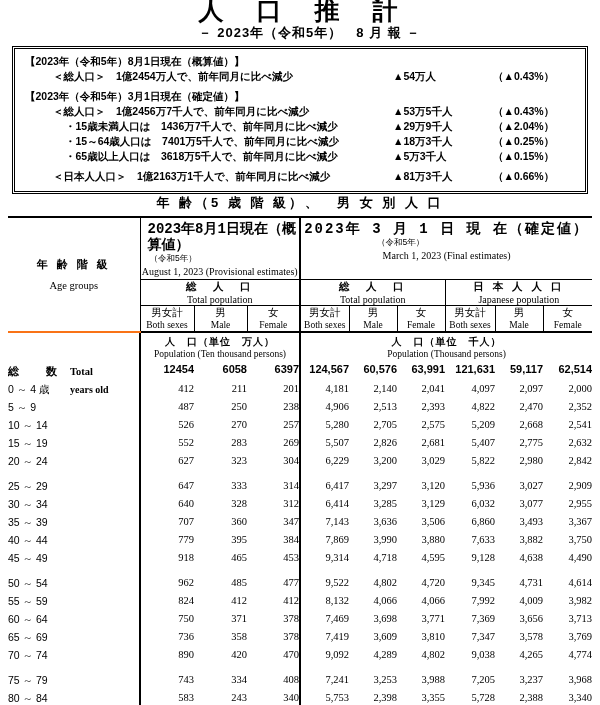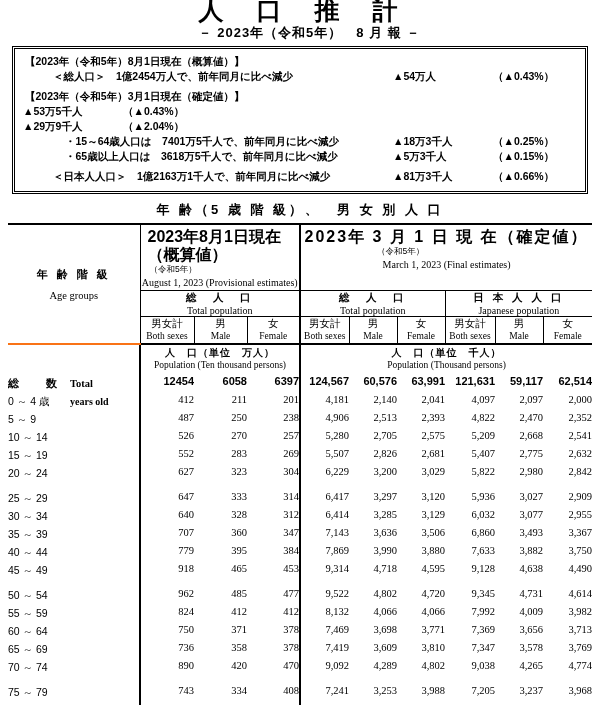--- a/index.html
+++ b/index.html
@@ -18,35 +18,35 @@
   .sline { display:flex; line-height:1.42; white-space:nowrap; }
   .sline .txt { flex:1; overflow:hidden; }
   .sline.ind0 .txt { padding-left:2px; }
   .sline.ind1 .txt { padding-left:30px; }
   .sline.ind2 .txt { padding-left:42px; }
   .sline .delta { width:100px; }
   .sline .pct { width:84px; }
   .sline.sgap { margin-top:5px; }
 
   
-  .table-title { text-align:center; margin-top:7px; }
+  .table-title { text-align:center; }
   .tt-jp { font-weight:bold; font-size:13px; letter-spacing:3px; }
   .tt-en { font-family:"Liberation Serif", serif; font-size:11px; margin-top:0px; }
 
   
   table.pop { border-collapse:collapse; table-layout:fixed; width:584px;
               margin:4px 0 0 8px; border-top:2px solid #000; }
   table.pop th, table.pop td { padding:0; margin:0; font-weight:normal; overflow:hidden; }
 
   .h-age { border-right:1px solid #000; border-bottom:2px solid #f97316; vertical-align:middle; text-align:center; }
   .h-age .jp { font-weight:bold; font-size:11px; letter-spacing:3px; }
   .h-age .en { font-family:"Liberation Serif", serif; font-size:10.5px; margin-top:8px; }
 
   .h-date { border-bottom:1px solid #000; vertical-align:top; }
-  .h-date .d1 { font-weight:bold; font-size:16px; text-align:left; padding:3px 0 0 7px; line-height:1.15; }
+  .h-date .d1 { font-weight:bold; font-size:14px; text-align:left; padding:3px 0 0 7px; line-height:1.15;font-family:Liberation Mono, monospace; }
   .h-date .d2 { font-weight:normal; font-size:8.5px; text-align:left; padding:0 0 0 9px; line-height:1.2; }
   .h-date .d3 { font-family:"Liberation Serif", serif; font-size:10px; text-align:center; padding:3px 0 2px 0; }
   .h-date.fin .d1 { text-align:center; letter-spacing:2px; padding-left:0; }
   .h-date.fin .d2 { padding-left:76px; }
 
   .h-sec { border-bottom:1px solid #000; text-align:center; padding:1px 0 2px 0; }
   .h-sec .jp { font-weight:bold; font-size:10.5px; letter-spacing:3px; }
   .h-sec .en { font-family:"Liberation Serif", serif; font-size:10px; line-height:1.1; }
 
   .h-sex { border-bottom:2px solid #000; text-align:center; padding:2px 0 3px 0; }
@@ -94,24 +94,26 @@
         <span class="txt">＜総人口＞　1億2454万人で、前年同月に比べ減少</span>
         <span class="delta">▲54万人</span>
         <span class="pct">（▲0.43%）</span>
       </div>
       <div class="sline ind0 sgap">
         <span class="txt">【2023年（令和5年）3月1日現在（確定値）】</span>
         <span class="delta"></span>
         <span class="pct"></span>
       </div>
       <div class="sline ind1">
+        <span class="txt">＜総人口＞　1億2456万7千人で、前年同月に比べ減少</span>
         <span class="delta">▲53万5千人</span>
         <span class="pct">（▲0.43%）</span>
       </div>
       <div class="sline ind2">
+        <span class="txt">・15歳未満人口は　1436万7千人で、前年同月に比べ減少</span>
         <span class="delta">▲29万9千人</span>
         <span class="pct">（▲2.04%）</span>
       </div>
       <div class="sline ind2">
         <span class="txt">・15～64歳人口は　7401万5千人で、前年同月に比べ減少</span>
         <span class="delta">▲18万3千人</span>
         <span class="pct">（▲0.25%）</span>
       </div>
       <div class="sline ind2">
         <span class="txt">・65歳以上人口は　3618万5千人で、前年同月に比べ減少</span>

